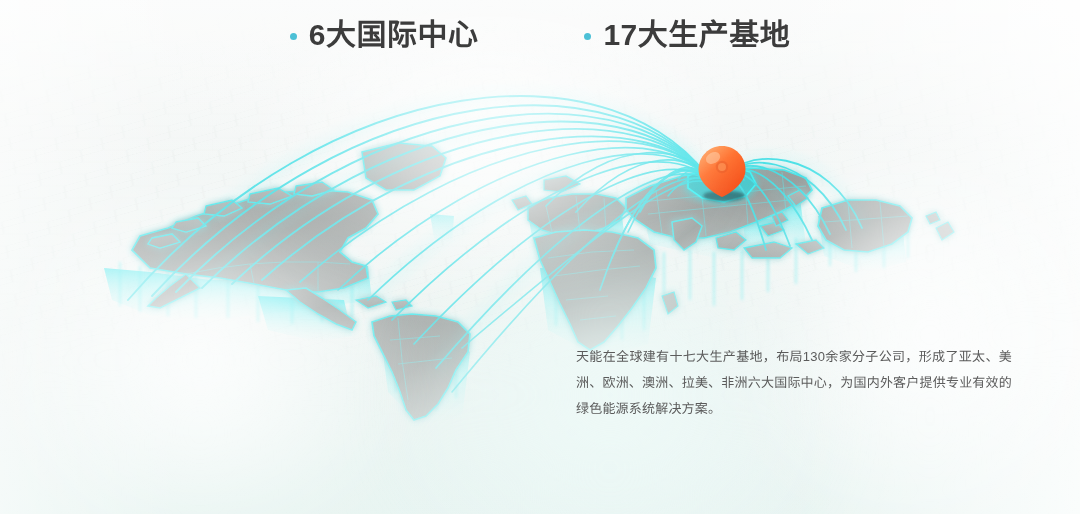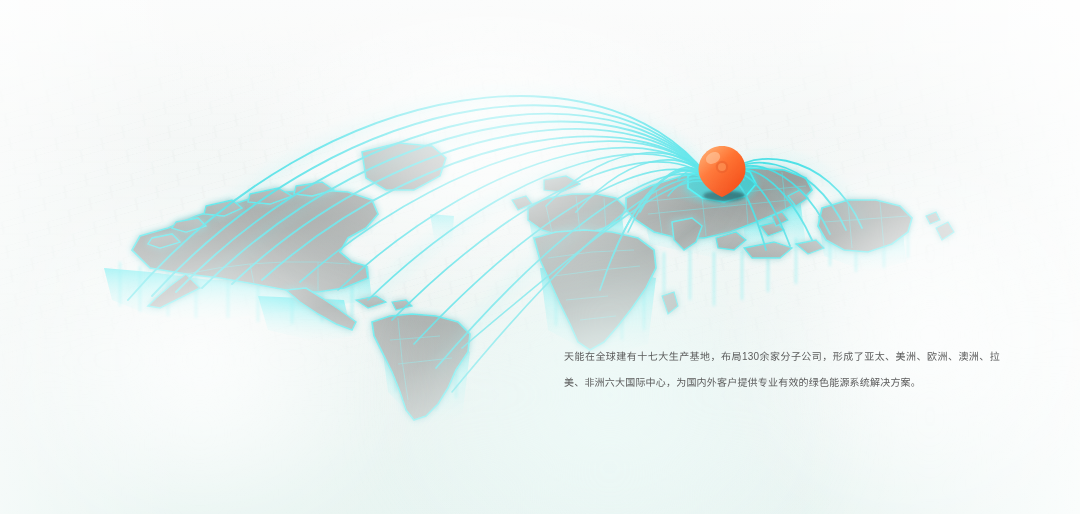--- a/index.html
+++ b/index.html
@@ -80,25 +80,25 @@
     font-size: 30px;
     font-weight: 700;
     color: #3c3c3c;
     letter-spacing: 0.5px;
     line-height: 1;
   }
 
   
   .blurb {
     position: absolute;
-    left: 564px;
+    left: 576px;
     top: 344px;
     width: 436px;
     z-index: 40;
-    font-size: 10px;
+    font-size: 13px;
     line-height: 26px;
     color: #5b5b5b;
     letter-spacing: 0.2px;
     text-align: justify;
   }
   .blurb p { margin: 0; }
 </style>
 </head>
 <body>
 
@@ -419,18 +419,28 @@
       </g>
 
     </g>
   </svg>
 
   <div class="haze haze-a"></div>
   <div class="haze haze-b"></div>
   <div class="haze haze-c"></div>
   <div class="haze haze-d"></div>
 
+  <div class="headings">
+    <div class="heading">
+      <span class="dot"></span>
+      <span class="label">6大国际中心</span>
+    </div>
+    <div class="heading">
+      <span class="dot"></span>
+      <span class="label">17大生产基地</span>
+    </div>
+  </div>
 
   <div class="blurb">
     <p>天能在全球建有十七大生产基地，布局130余家分子公司，形成了亚太、美洲、欧洲、澳洲、拉美、非洲六大国际中心，为国内外客户提供专业有效的绿色能源系统解决方案。</p>
   </div>
 
 </div>
 
 </body></html>

